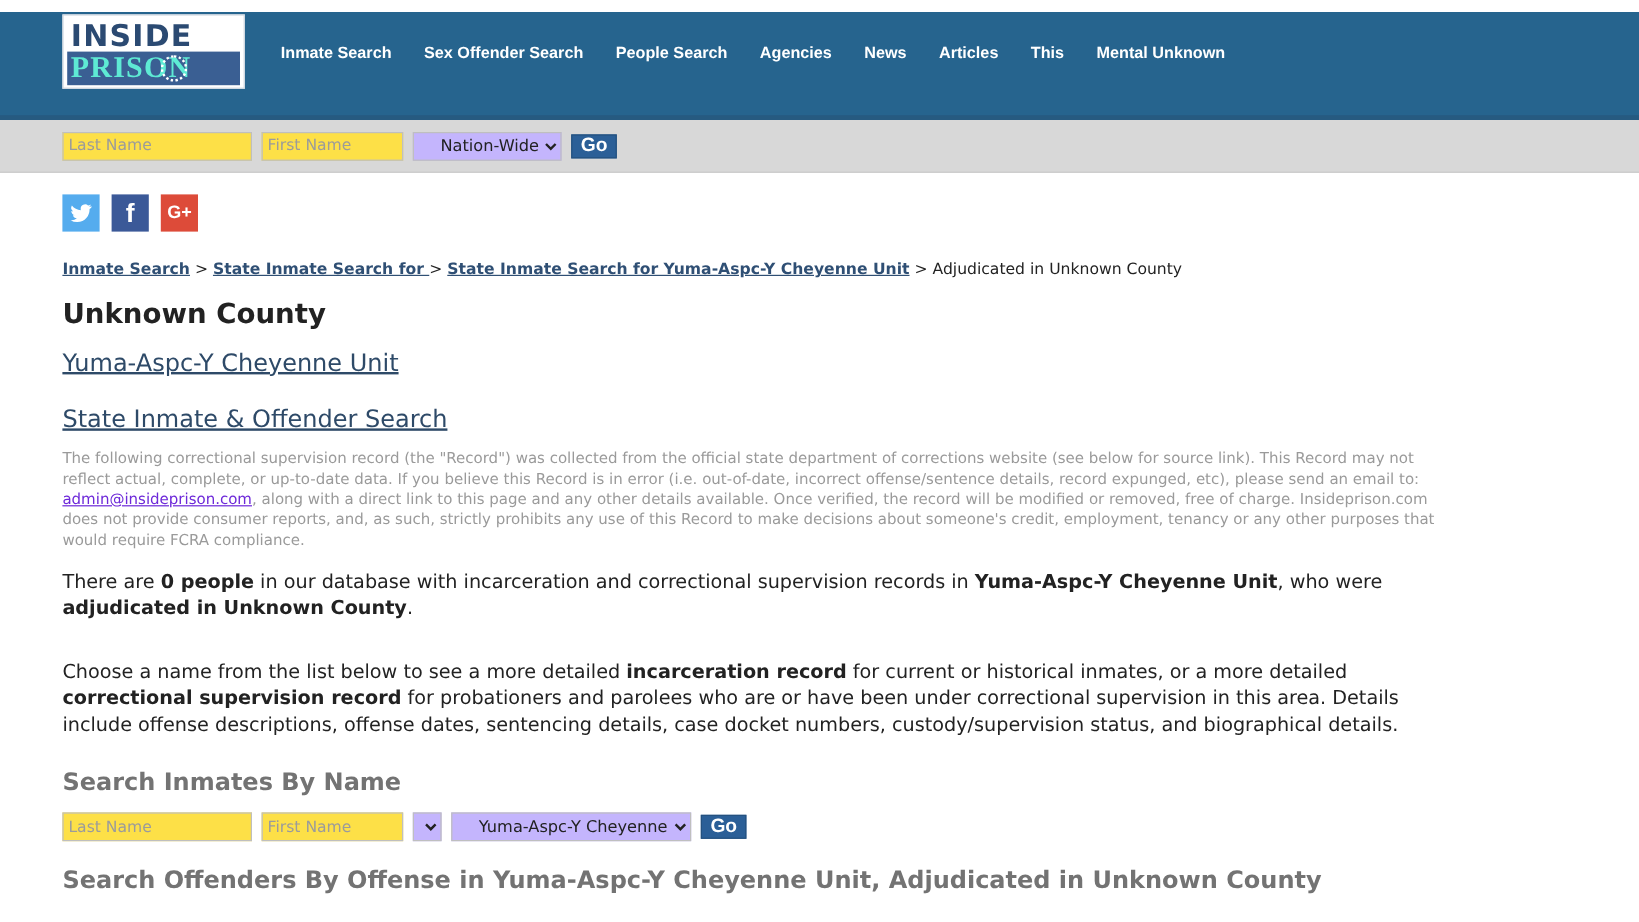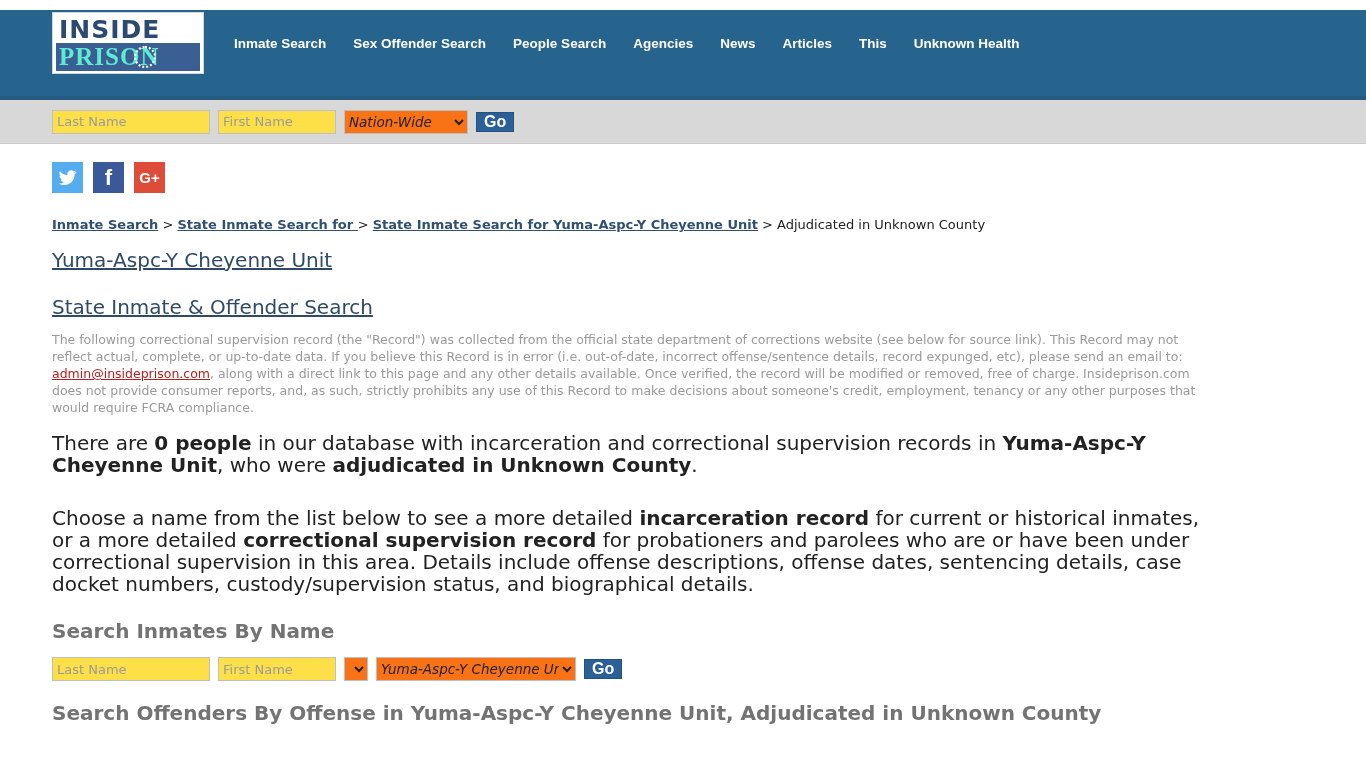--- a/index.html
+++ b/index.html
@@ -117,26 +117,25 @@
     color: #333;
     padding: 1px 4px;
     box-sizing: content-box;
   }
   input.txt::placeholder { color: #9b9b9b; }
   .last-name { width: 148px; }
   .first-name { width: 108px; }
   select.sel {
     height: 24px;
     border: 1px solid #bfbfbf;
-    background: #f97316;
+    background: #c4b5fd;
     font-size: 13.5px;
     font-family: "DejaVu Sans", sans-serif;
     color: #222;
-    padding-left: 0;
-    font-style: italic;
+    padding-left: 18px;
   }
   .sel-nation { width: 124px; }
   .btn-go {
     background: #2b5f97;
     color: #ffffff;
     border: 1px solid #24517f;
     font-size: 16px;
     font-weight: bold;
     font-family: "Liberation Sans", sans-serif;
     padding: 3px 7px;
@@ -206,27 +205,27 @@
 
   p.disclaimer {
     margin: 12px 0 0 0;
     font-size: 12.5px;
     line-height: 17px;
     color: #9a9a9a;
     font-family: "DejaVu Sans", sans-serif;
     max-width: 1160px;
   }
   p.disclaimer a {
-    color: #b91c1c;
+    color: #6d28d9;
     text-decoration: underline;
   }
 
   p.body-text {
     margin: 16px 0 0 0;
-    font-size: 20px;
+    font-size: 16px;
     line-height: 22px;
     color: #222222;
     font-family: "DejaVu Sans", sans-serif;
     max-width: 1160px;
   }
   p.body-text b { font-weight: bold; }
   p.body-text.second { margin-top: 31px; }
 
   h2.section {
     font-size: 20px;
@@ -262,21 +261,21 @@
     </div>
 
     <div class="nav">
       <a href="#">Inmate Search</a>
       <a href="#">Sex Offender Search</a>
       <a href="#">People Search</a>
       <a href="#">Agencies</a>
       <a href="#">News</a>
       <a href="#">Articles</a>
       <a href="#">This</a>
-      <a href="#">Unknown Health</a>
+      <a href="#">Mental Unknown</a>
     </div>
   </div>
 </div>
 
 <div class="searchbar">
   <div class="searchbar-inner">
     <input class="txt last-name" type="text" placeholder="Last Name" style="">
     <input class="txt first-name" type="text" placeholder="First Name" style="">
     <select class="sel sel-nation">
       <option>Nation-Wide</option>
@@ -298,20 +297,21 @@
     </div>
     <div class="soc soc-gp">
       <span>G+</span>
     </div>
   </div>
 
   <div class="breadcrumb">
     <a href="#">Inmate Search</a><span class="sep"> &gt; </span><a href="#">State Inmate Search for </a><span class="sep"> &gt; </span><a href="#">State Inmate Search for Yuma-Aspc-Y Cheyenne Unit</a><span class="sep"> &gt; </span><span>Adjudicated in Unknown County</span>
   </div>
 
+  <h1 class="page-title">Unknown County</h1>
 
   <a class="h2link" href="#">Yuma-Aspc-Y Cheyenne Unit</a>
 
   <div></div>
 
   <a class="h2link second" href="#">State Inmate &amp; Offender Search</a>
 
   <p class="disclaimer"><span>The following correctional supervision record (the "Record") was collected from the official state department of corrections website (see below for source link). This Record may not reflect actual, complete, or up-to-date data. If you believe this Record is in error (i.e. out-of-date, incorrect offense/sentence details, record expunged, etc), please send an email to: </span><a href="#">admin@insideprison.com</a><span>, along with a direct link to this page and any other details available. Once verified, the record will be modified or removed, free of charge. Insideprison.com does not provide consumer reports, and, as such, strictly prohibits any use of this Record to make decisions about someone's credit, employment, tenancy or any other purposes that would require FCRA compliance.</span></p>
 
   <p class="body-text"><span>There are </span><b>0 people</b><span> in our database with incarceration and correctional supervision records in </span><b>Yuma-Aspc-Y Cheyenne Unit</b><span>, who were </span><b>adjudicated in Unknown County</b><span>.</span></p>

